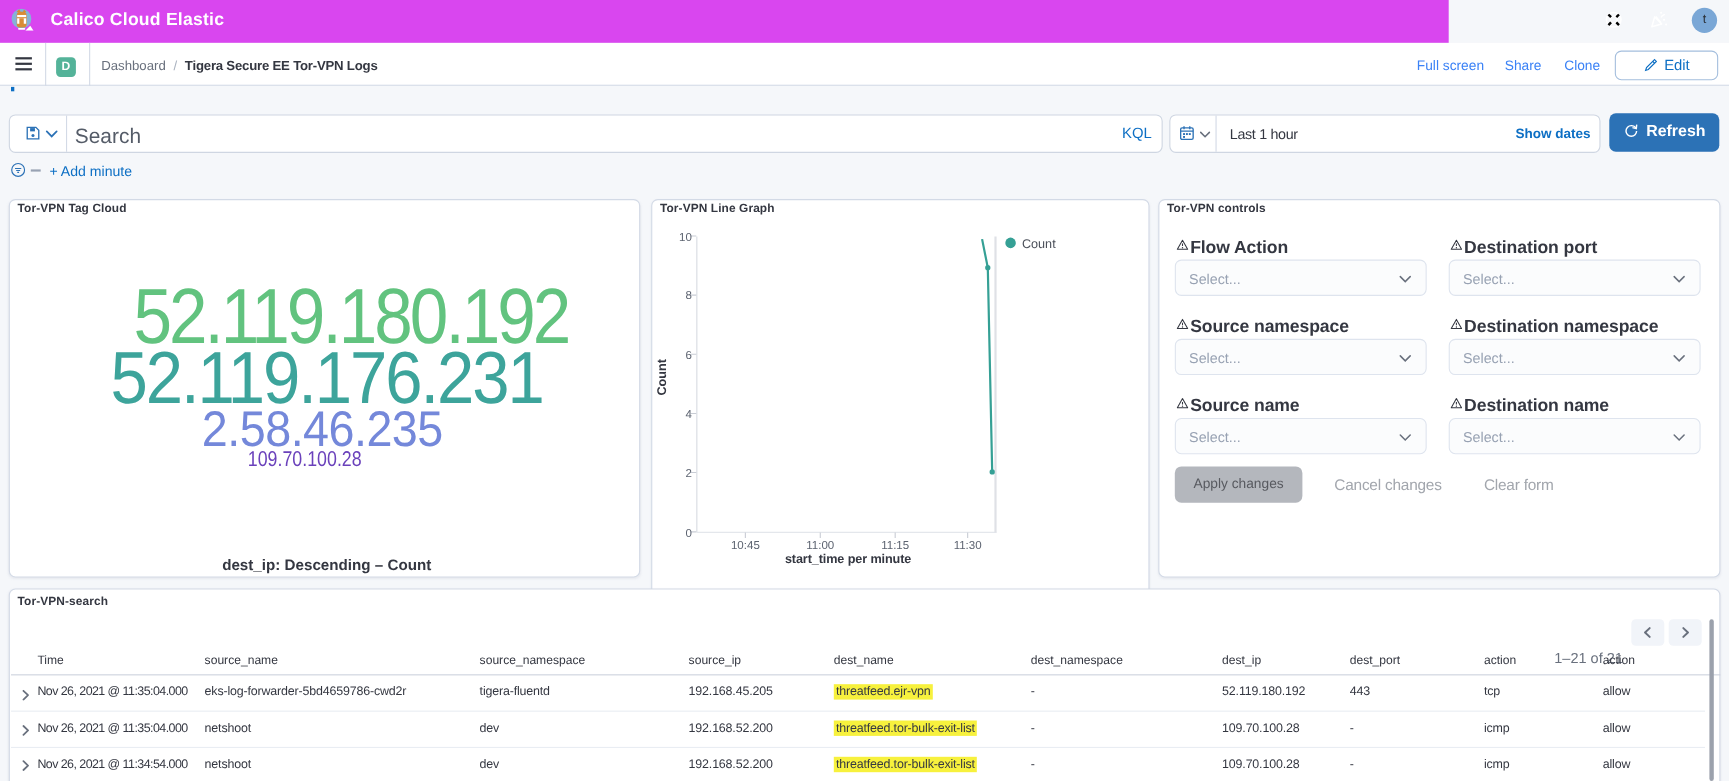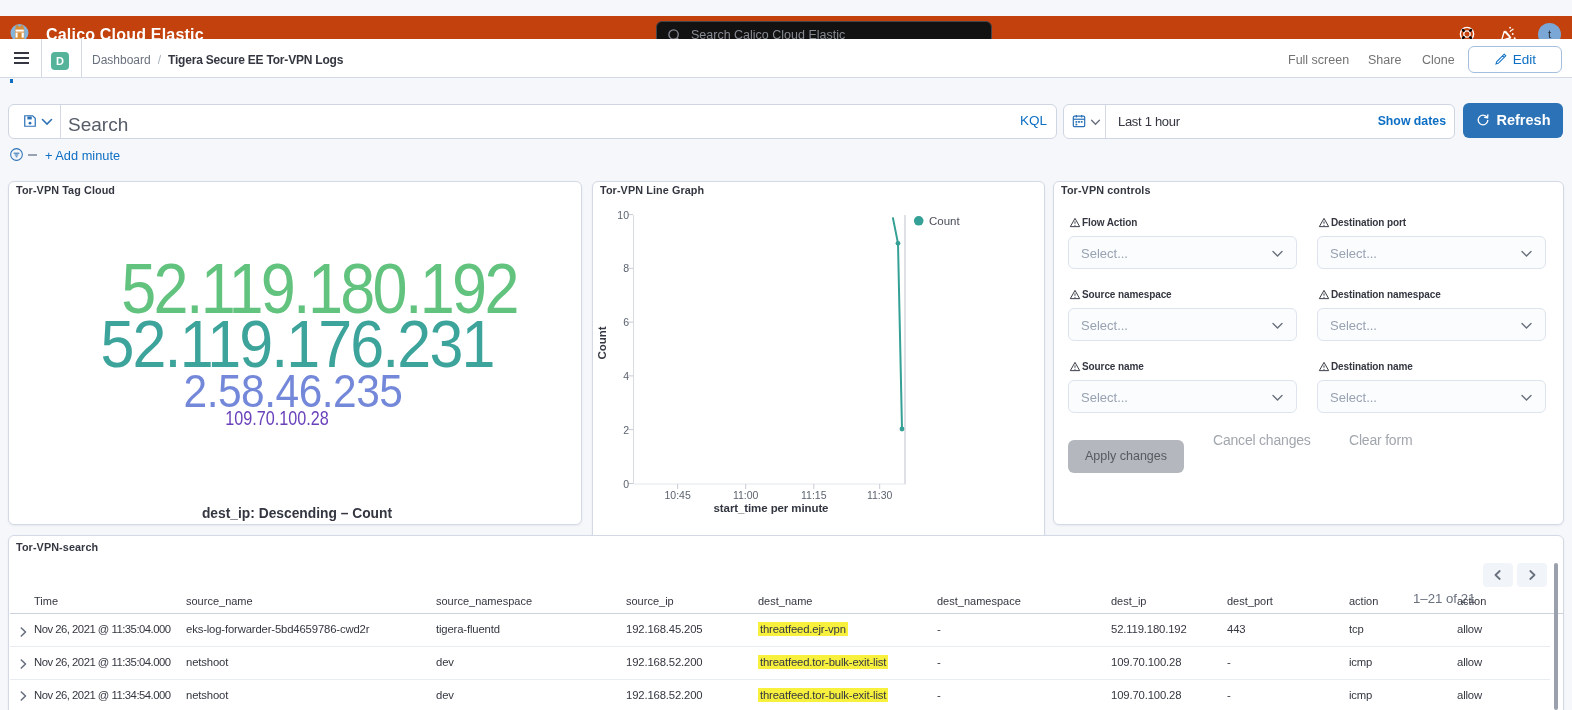--- a/index.html
+++ b/index.html
@@ -3,51 +3,51 @@
 <meta charset="utf-8">
 <style>
 * { margin:0; padding:0; box-sizing:border-box; }
 html,body { width:1572px; height:710px; overflow:hidden; }
 body { font-family:"Liberation Sans", sans-serif; background:#f5f7fa; position:relative; }
 .abs { position:absolute; }
 .panel { position:absolute; background:#fff; border:1px solid #d3dae6; border-radius:6px; box-shadow:0 1px 2px rgba(152,162,179,.15); }
 .ptitle { position:absolute; left:7px; top:2px; font-size:10.8px; font-weight:bold; color:#343741; letter-spacing:0.1px; }
 .grey { color:#69707d; }
 
-#topbar { position:absolute; left:0; top:16px; width:1572px; height:39px; background:#c2410c; }
+#topbar { position:absolute; left:0; top:0; width:1317px; height:39px; background:#d946ef; }
 #topbar .brand { position:absolute; left:46px; top:10px; color:#fff; font-size:16px; font-weight:bold; letter-spacing:.2px; }
 #topsearch { position:absolute; left:656px; top:5px; width:336px; height:27px; background:#121212; border:1px solid #434548; border-radius:6px; }
 #topsearch .ph { position:absolute; left:34px; top:6px; font-size:12.5px; color:#878b94; }
 
 #navbar { position:absolute; left:0; top:39px; width:1572px; height:39px; background:#fff; border-bottom:1px solid #d3dae6; }
 .vsep { position:absolute; top:0; width:1px; height:39px; background:#d3dae6; }
 #badge { position:absolute; left:51px; top:13px; width:18px; height:18px; background:#54b399; border-radius:4px; color:#fff; font-size:11px; font-weight:bold; text-align:center; line-height:18px; }
 #crumbs { position:absolute; left:92px; top:14px; font-size:12px; color:#69707d; }
 #crumbs b { color:#343741; font-weight:bold; letter-spacing:-0.2px; }
 #crumbs .sl { color:#a9b2bf; padding:0 7px; }
-.navlink { position:absolute; top:14px; font-size:12.5px; color:#737373; }
+.navlink { position:absolute; top:14px; font-size:12.5px; color:#3b82f6; }
 #editbtn { position:absolute; left:1468px; top:7px; width:94px; height:27px; border:1px solid #a4bedd; border-radius:6px; color:#0d6fc4; font-size:13.5px; line-height:25px; text-align:center; background:#fff; }
 #loadtick { position:absolute; left:10px; top:79px; width:3px; height:4px; background:#0d6fc4; }
 
 #qbar { position:absolute; left:8px; top:104px; width:1049px; height:35px; background:#fff; border:1px solid #cfd6e2; border-radius:6px; }
 #qbar .seg { position:absolute; left:0; top:0; width:52px; height:33px; border-right:1px solid #d3dae6; }
 #qbar .ph { position:absolute; left:59px; top:9px; font-size:19px; color:#555c68; }
 #qbar .kql { position:absolute; right:9px; top:8px; font-size:13.5px; color:#0d6fc4; }
 #dbar { position:absolute; left:1063px; top:104px; width:392px; height:35px; background:#fff; border:1px solid #cfd6e2; border-radius:6px; }
 #dbar .seg { position:absolute; left:0; top:0; width:42px; height:33px; border-right:1px solid #d3dae6; }
 #dbar .val { position:absolute; left:54px; top:9px; font-size:13px; letter-spacing:-0.3px; color:#343741; }
 #dbar .show { position:absolute; right:8px; top:9px; font-size:12.3px; color:#0d6fc4; font-weight:bold; }
 #refresh { position:absolute; left:1463px; top:103px; width:100px; height:35px; background:#2c72b6; border-radius:6px; color:#fff; font-size:14.5px; font-weight:bold; text-align:center; line-height:35px; }
 #addfilter { position:absolute; left:45px; top:148px; font-size:12.8px; color:#0d6fc4; font-weight:normal; }
 #fdash { position:absolute; left:28px; top:154px; width:9px; height:1.5px; background:#98a2b3; }
 
 .tag { position:absolute; transform-origin:50% 0; white-space:nowrap; font-weight:normal; }
 #caption1 { position:absolute; left:288px; transform:translateX(-50%); font-size:13.8px; font-weight:bold; color:#343741; white-space:nowrap; }
 
-.ctl-label { position:absolute; font-size:10px; font-weight:bold; color:#343741; letter-spacing:-0.1px; }
+.ctl-label { position:absolute; font-size:16px; font-weight:bold; color:#343741; letter-spacing:-0.1px; }
 .sel { position:absolute; width:229px; height:33px; background:#fbfcfd; border:1px solid #dee4ee; border-radius:6px; }
 .sel span { position:absolute; left:12px; top:9px; font-size:13px; color:#98a2b3; }
 .btn-disabled { position:absolute; background:#b4b7bd; border-radius:6px; color:#585a60; font-size:12.5px; text-align:center; }
 .btn-ghost { position:absolute; font-size:14px; color:#a2a6ad; letter-spacing:-0.2px; }
 
 .th { position:absolute; font-size:11px; font-weight:normal; color:#343741; top:59px; }
 .td { position:absolute; font-size:11.3px; letter-spacing:-0.15px; color:#343741; }
 .hl { background:#f7f13d; padding:1px 2px; }
 .rowline { position:absolute; left:1px; height:1px; background:#e9edf3; }
 .pgbtn { position:absolute; top:27px; width:30px; height:24px; background:#f1f4f9; border-radius:4px; }
@@ -62,27 +62,20 @@
     <path d="M5 5 L7.5 2.5 L9 5.5 Z" fill="#d98a35"></path>
     <path d="M14 5 L11.8 2.6 L10.6 5.5 Z" fill="#d98a35"></path>
     <rect x="5.2" y="4.6" width="9" height="14.5" rx="3.2" fill="#da8c36"></rect>
     <rect x="5.6" y="7.6" width="8.2" height="2" fill="#fff"></rect>
     <rect x="5.6" y="10.6" width="8.2" height="5" fill="#fff"></rect>
     <rect x="7.6" y="10.6" width="4" height="5.4" fill="#da8c36"></rect>
     <rect x="6.4" y="19.4" width="6.6" height="1.6" rx="0.8" fill="#fff"></rect>
     <path d="M13 22 L20.5 22 L17.5 17.5 Z" fill="#fff"></path>
   </svg>
   <div class="brand">Calico Cloud Elastic</div>
-  <div id="topsearch">
-    <svg class="abs" style="left:10px;top:6px" width="15" height="15" viewBox="0 0 16 16">
-        <circle cx="7" cy="7" r="5" fill="none" stroke="#878b94" stroke-width="1.4"></circle>
-        <line x1="10.6" y1="10.6" x2="14.4" y2="14.4" stroke="#878b94" stroke-width="1.4"></line>
-      </svg>
-    <div class="ph">Search Calico Cloud Elastic</div>
-  </div>
 
   <svg class="abs" style="left:1459px;top:10px" width="16" height="16" viewBox="0 0 16 16">
     <circle cx="8" cy="8" r="6.6" fill="none" stroke="#fff" stroke-width="1.4"></circle>
     <circle cx="8" cy="8" r="3.2" fill="none" stroke="#fff" stroke-width="1.3"></circle>
     <g stroke="#000" stroke-width="2.2" transform="rotate(45 8 8)">
       <line x1="8" y1="1.2" x2="8" y2="4.6"></line>
       <line x1="8" y1="11.4" x2="8" y2="14.8"></line>
       <line x1="1.2" y1="8" x2="4.6" y2="8"></line>
       <line x1="11.4" y1="8" x2="14.8" y2="8"></line>
     </g>
@@ -285,21 +278,21 @@
         <path d="M1.5 1.5 L6 6 L10.5 1.5" fill="none" stroke="#69707d" stroke-width="1.4" stroke-linecap="round"></path>
       </svg>
     </div>
   <div class="sel" style="left:263px;top:198px">
       <span>Select...</span>
     <svg class="abs" style="right:12px;top:13px" width="13" height="8" viewBox="0 0 12 8">
         <path d="M1.5 1.5 L6 6 L10.5 1.5" fill="none" stroke="#69707d" stroke-width="1.4" stroke-linecap="round"></path>
       </svg>
     </div>
 
-  <div class="btn-disabled" style="left:14px;top:242px;width:116px;height:33px;line-height:33px;margin-top:16px;">Apply changes</div>
+  <div class="btn-disabled" style="left:14px;top:242px;width:116px;height:33px;line-height:33px;">Apply changes</div>
   <div class="btn-ghost" style="left:159px;top:250px;">Cancel changes</div>
   <div class="btn-ghost" style="left:295px;top:250px;">Clear form</div>
 </div>
 
 <div class="panel" style="left:8px;top:535px;width:1556px;height:220px;">
   <div class="ptitle" style="top:5px">Tor-VPN-search</div>
   <div class="abs grey" style="left:1404px;top:31px;font-size:13.2px;white-space:nowrap;margin-top:24px;">1–21 of 21</div>
   <div class="pgbtn" style="left:1474px;"><svg style="margin:7px 0 0 10px" width="9" height="10" viewBox="0 0 8 10">
         <path d="M6.2 1 L2 5 L6.2 9" fill="none" stroke="#69707d" stroke-width="1.8" stroke-linecap="round" stroke-linejoin="round"></path>
       </svg></div>

